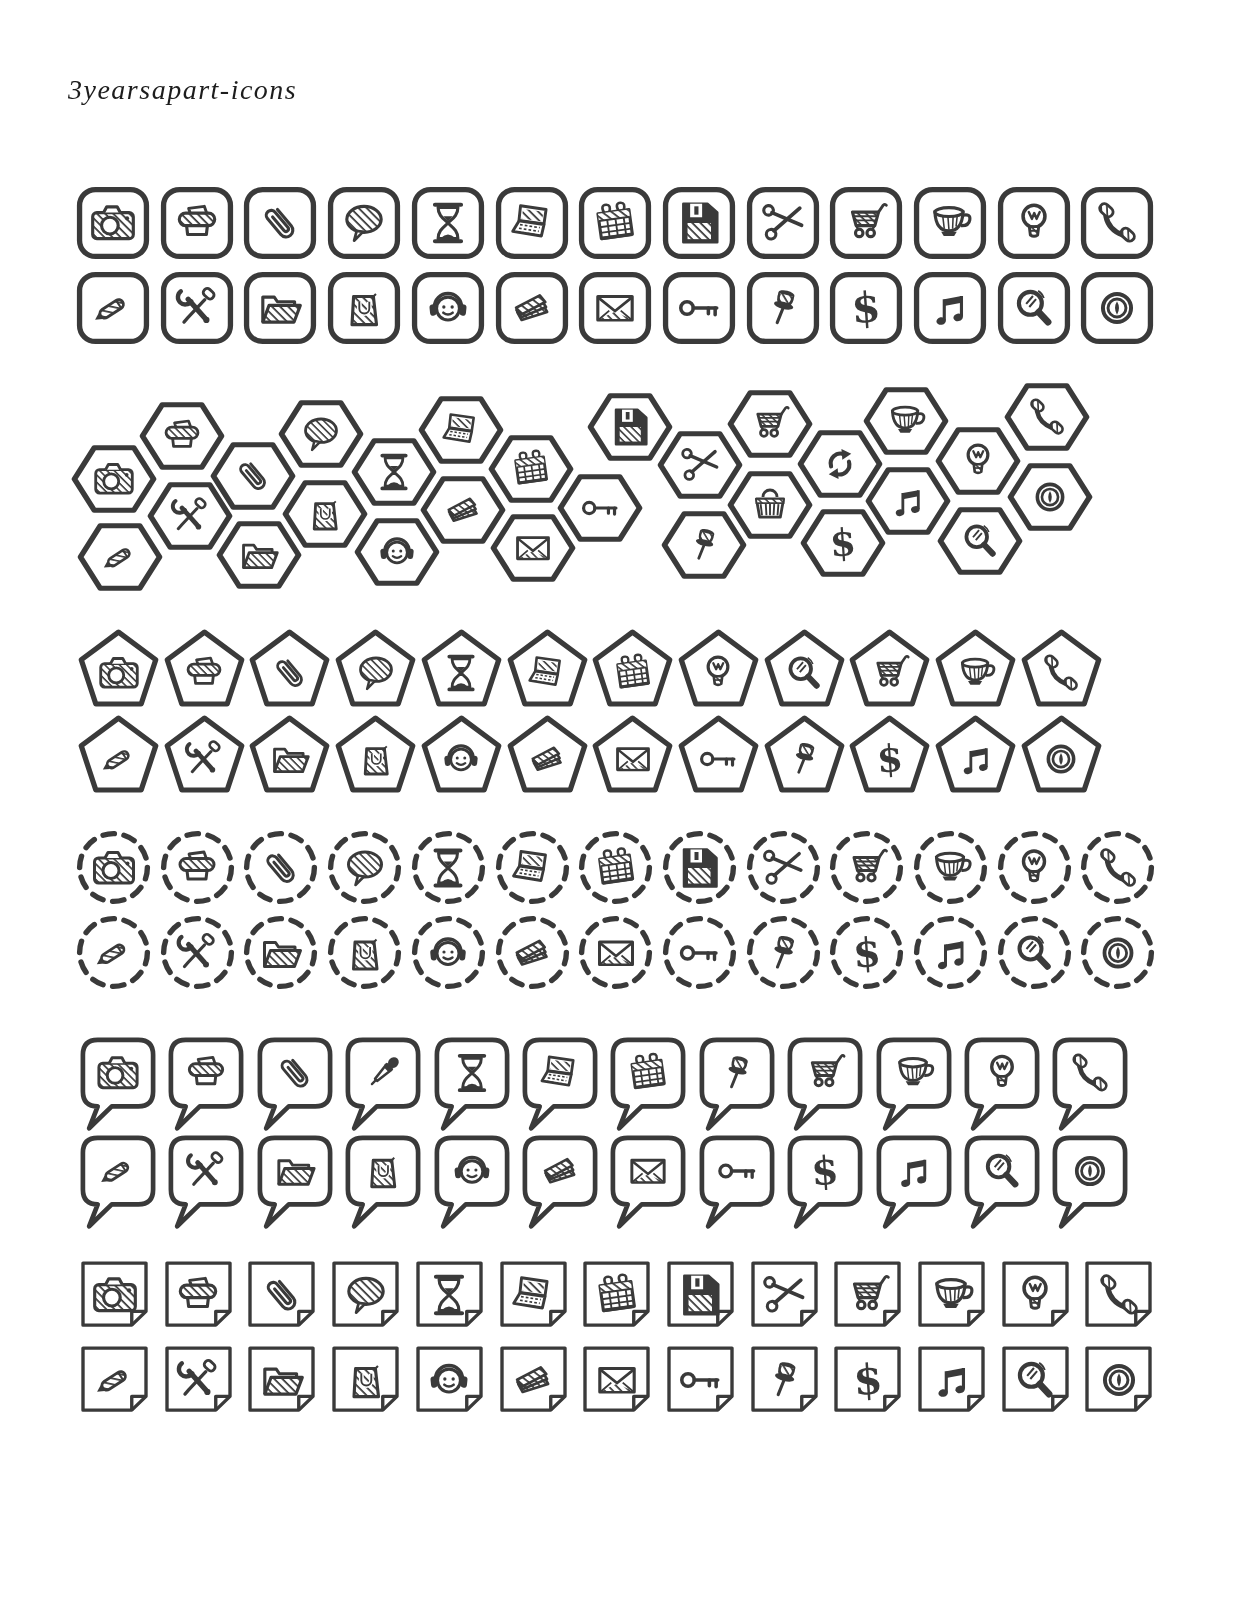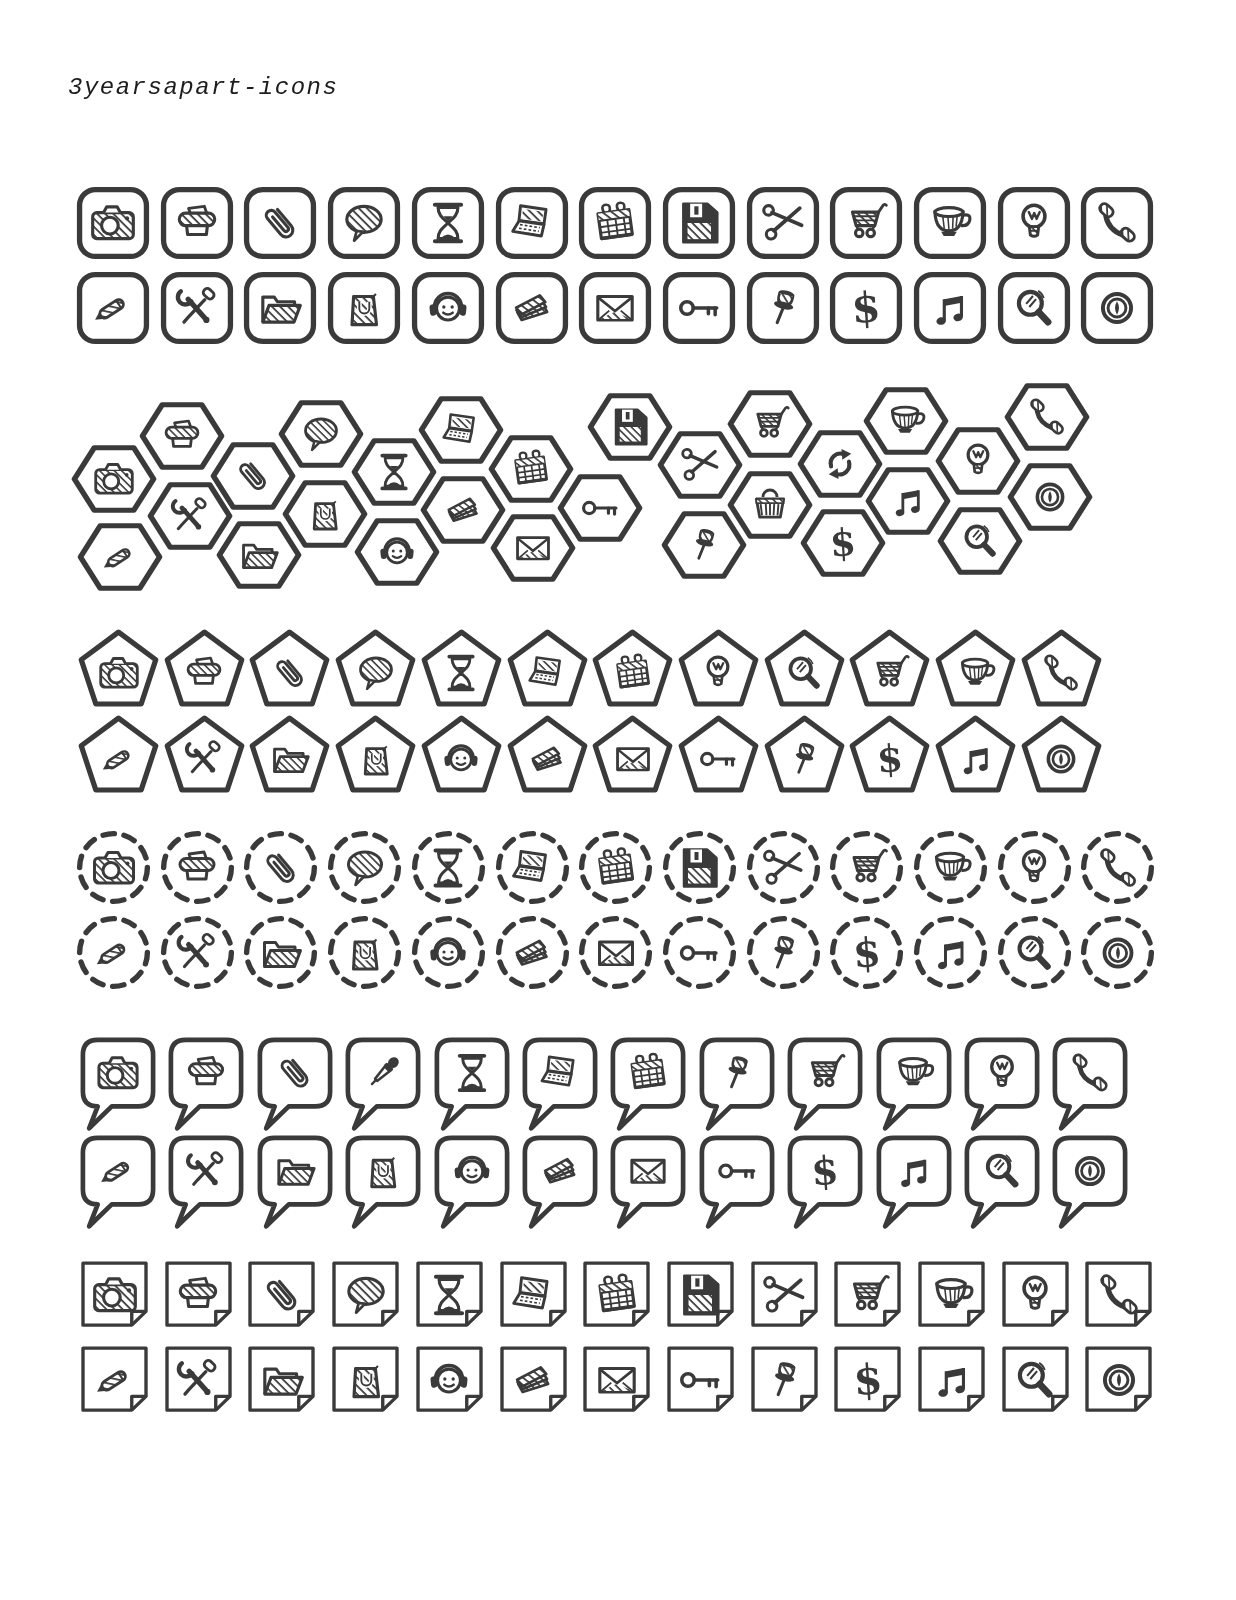--- a/index.html
+++ b/index.html
@@ -1,19 +1,19 @@
 <!DOCTYPE html>
 <html><head>
 <meta charset="utf-8">
 <style>
   html,body{margin:0;padding:0;background:#e8e8e8;}
   .page{position:relative;width:1236px;height:1600px;background:#ffffff;overflow:hidden;
         font-family:"DejaVu Sans",sans-serif;margin:0 auto;}
-  .title{position:absolute;left:68px;top:74px;font-family:Liberation Mono, monospace;font-style:italic;
-         font-size:24px;letter-spacing:1.5px;color:#1d1d1d;}
+  .title{position:absolute;left:68px;top:74px;font-family:Liberation Serif, serif;font-style:italic;
+         font-size:28px;letter-spacing:1.5px;color:#1d1d1d;}
   .cell{position:absolute;}
   .cell svg.shape{position:absolute;left:0;top:0;width:100%;height:100%;overflow:visible;}
   .cell svg.glyph{position:absolute;left:50%;transform:translate(-50%,-50%);overflow:visible;}
   #defs-holder{position:absolute;width:0;height:0;overflow:hidden;}
 </style>
 </head>
 <body>
 
 <div class="page">
   <div class="title">3yearsapart-icons</div>

